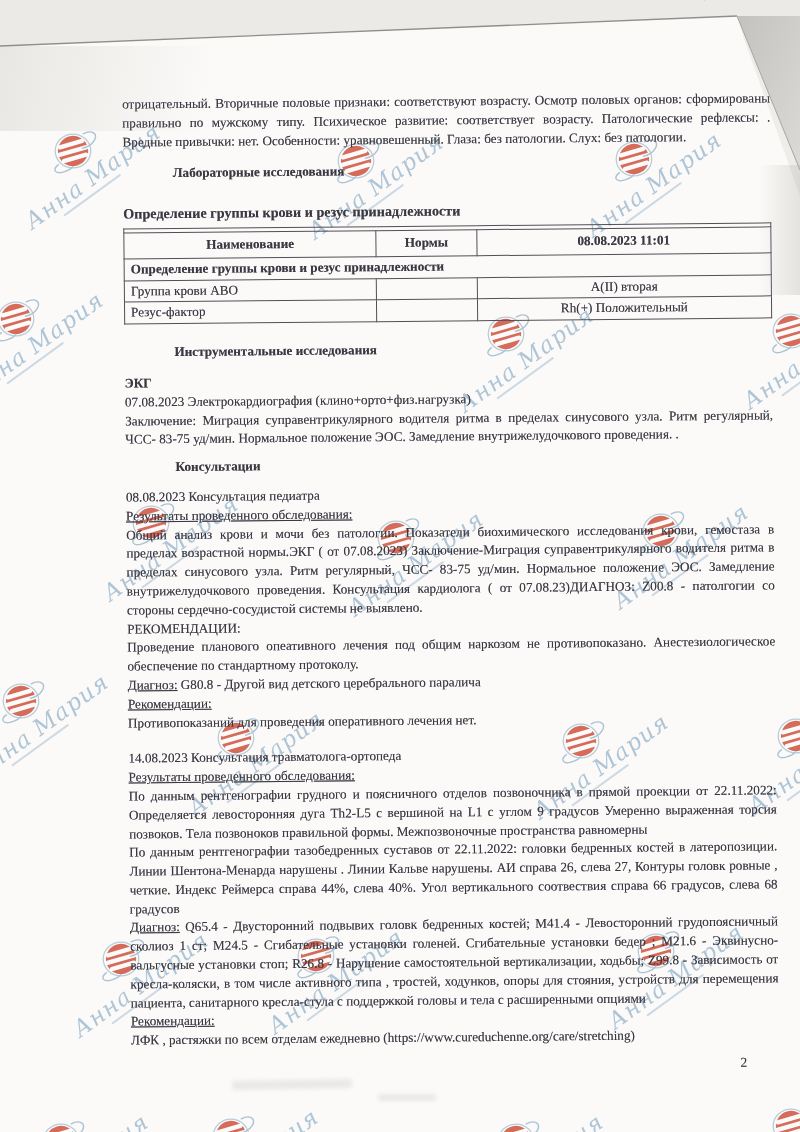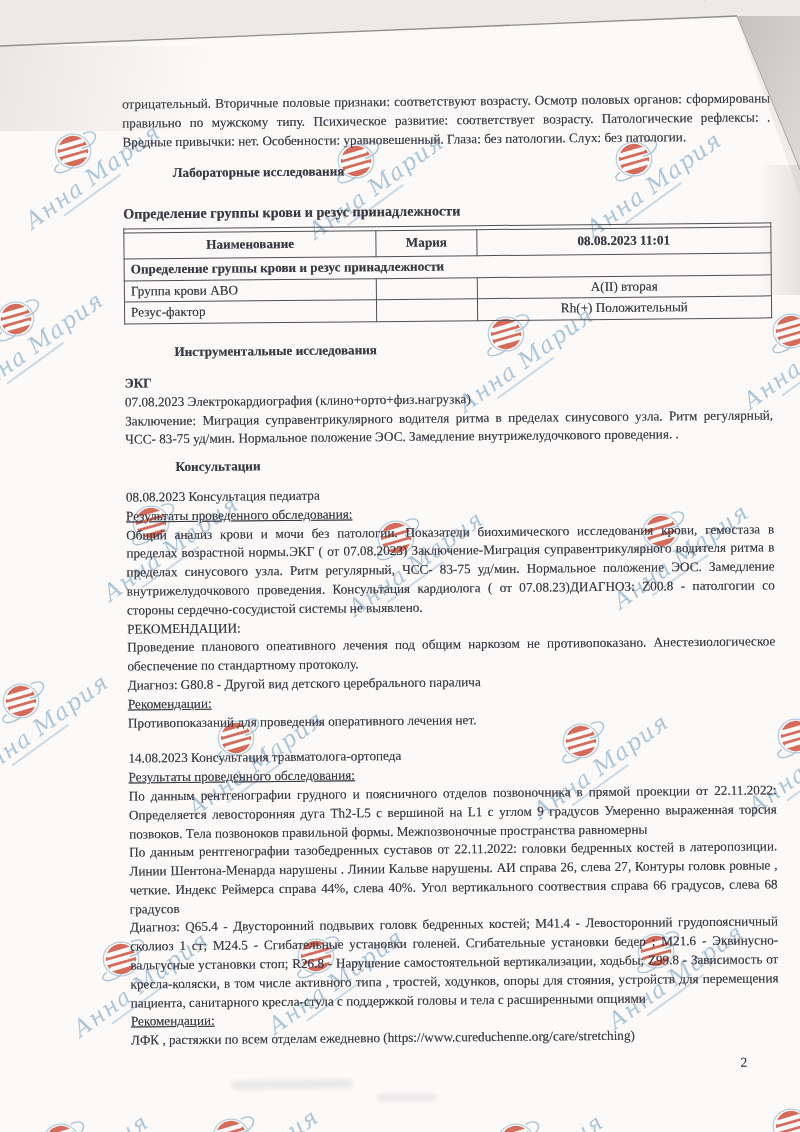--- a/index.html
+++ b/index.html
@@ -37,21 +37,21 @@
   #document-content{position:absolute;left:122px;top:95px;width:648px;z-index:2;
     transform:rotate(-0.55deg);transform-origin:60px 0;
     color:var(--ink);font-size:13.2px;line-height:18.8px;
     text-shadow:0 0 .5px rgba(52,51,64,.55);}
   .blk{margin:0;}
   .para,.labeled-para{text-align:justify;text-align-last:left;}
   .bold-line,.heading,.heading-indent{font-weight:bold;}
   .heading{font-size:14.2px;}
   .heading-indent{padding-left:50px;}
   .underlined-line{text-decoration:underline;}
-  .labeled-para .u{}
+  .labeled-para .u{text-decoration:underline;}
 
   table.doc{width:100%;border-collapse:collapse;margin-top:4px;}
   table.doc td,table.doc th{border:1px solid var(--border);padding:1px 6px;font-size:13.2px;}
   table.doc th{font-weight:bold;text-align:center;padding:3px 6px;}
   table.doc tr.tstrip td{height:3px;padding:0;}
   table.doc tr.tsec td{font-weight:bold;}
   table.doc td.c-center{text-align:center;}
 
   .page-num{text-align:right;padding-right:32px;margin-top:9px;font-size:13.5px;}
 </style>
@@ -475,21 +475,21 @@
             <col style="width: 39%;">
             <col style="width: 15.5%;">
             <col style="width: 45.5%;">
           </colgroup>
           <tbody>
             <tr class="tstrip">
               <td colspan="3"></td>
             </tr>
             <tr>
               <th>Наименование</th>
-              <th>Мария</th>
+              <th>Нормы</th>
               <th>08.08.2023 11:01</th>
             </tr>
             <tr class="tsec">
               <td colspan="3">Определение группы крови и резус принадлежности</td>
             </tr>
             <tr>
               <td>Группа крови АВО</td>
               <td></td>
               <td class="c-center">A(II) вторая</td>
             </tr>

